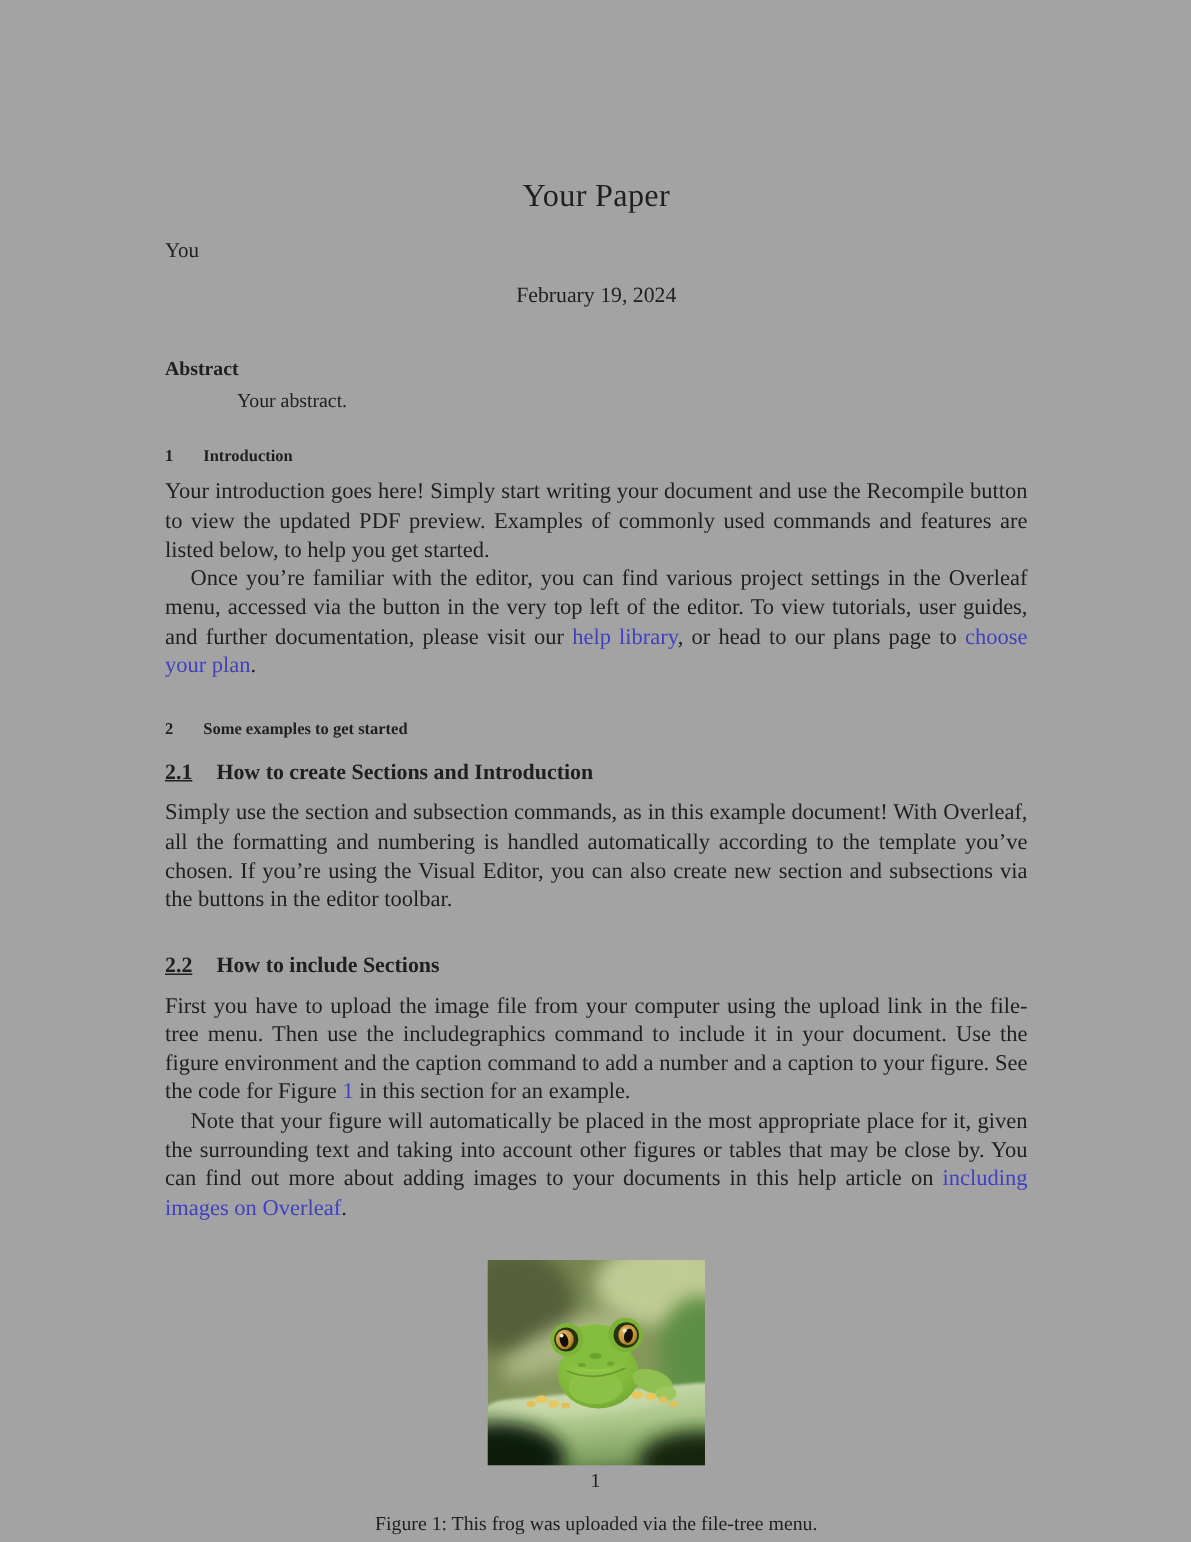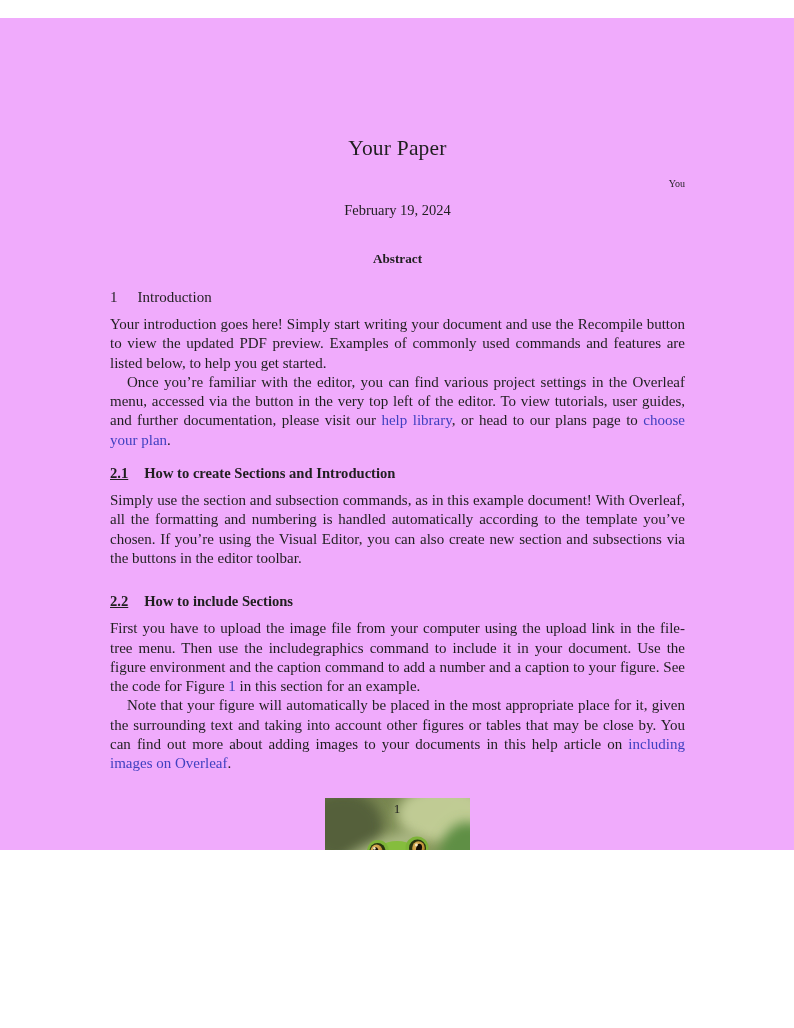--- a/index.html
+++ b/index.html
@@ -1,42 +1,42 @@
 <!DOCTYPE html>
 <html style="--link: #4040c0;"><head>
 <meta charset="utf-8">
 <style>
   :root { --link: #4040c0; --ink: #1f1f1f; }
   * { box-sizing: border-box; margin: 0; padding: 0; }
   html, body { background: #ffffff; }
   .page {
     position: relative;
-    width: 794px; height: 832px;
-    margin: 18px auto;
-    background: #f0abfc;
+    width: 794px; height: 1028px;
+    margin: 0 auto;
+    background: #a3a3a3;
     font-family: "Liberation Serif", "DejaVu Serif", serif;
     color: var(--ink);
     overflow: hidden;
   }
   .content { margin: 0 109px 0 110px; width: 575px; }
 
   .title {
     margin-top: 118px;
     text-align: center;
     font-size: 21.5px;
     font-weight: 400;
     letter-spacing: 0.2px;
   }
-  .author { margin-top: 17px; text-align: right; font-size: 10px; }
+  .author { margin-top: 17px; text-align: left; font-size: 14px; }
   .date   { margin-top: 13px; text-align: center; font-size: 14.5px; }
 
-  .abstract-head { margin-top: 32px; text-align: center; font-size: 13.2px; font-weight: 700; }
+  .abstract-head { margin-top: 32px; text-align: left; font-size: 13.2px; font-weight: 700; }
   .abstract-body { margin-top: 3px; padding: 0 48px; font-size: 13.2px; line-height: 19.3px; }
 
-  h2.sec { margin-top: 22px; font-size: 15px; font-weight: 400; }
+  h2.sec { margin-top: 22px; font-size: 11px; font-weight: 700; }
   h2.sec .num { display: inline-block; margin-right: 20px; }
   h3.subsec { margin-top: 15px; font-size: 14.6px; font-weight: 700; }
   h3.subsec .num { display: inline-block; margin-right: 16px; text-decoration: underline; }
 
   p.body {
     margin-top: 9px;
     font-size: 15px;
     line-height: 19.3px;
     text-align: justify;
   }
@@ -65,27 +65,29 @@
 <body>
 
 <div class="page">
   <div class="content">
 
     <h1 class="title">Your Paper</h1>
     <div class="author">You</div>
     <div class="date">February 19, 2024</div>
 
     <div class="abstract-head">Abstract</div>
+    <p class="abstract-body">Your abstract.</p>
 
     <h2 class="sec"><span class="num">1</span><span>Introduction</span></h2>
 
     <p class="body">Your introduction goes here! Simply start writing your document and use the Recompile button to view the updated PDF preview. Examples of commonly used commands and features are listed below, to help you get started.</p>
 
     <p class="body follow"><span>Once you’re familiar with the editor, you can find various project settings in the Overleaf menu, accessed via the button in the very top left of the editor. To view tutorials, user guides, and further documentation, please visit our </span><a class="doclink">help library</a><span>, or head to our plans page to </span><a class="doclink">choose your plan</a><span>.</span></p>
 
+    <h2 class="sec second"><span class="num">2</span><span>Some examples to get started</span></h2>
 
     <h3 class="subsec"><span class="num">2.1</span><span>How to create Sections and Introduction</span></h3>
 
     <p class="body">Simply use the section and subsection commands, as in this example document! With Overleaf, all the formatting and numbering is handled automatically according to the template you’ve chosen. If you’re using the Visual Editor, you can also create new section and subsections via the buttons in the editor toolbar.</p>
 
     <h3 class="subsec gap"><span class="num">2.2</span><span>How to include Sections</span></h3>
 
     <p class="body"><span>First you have to upload the image file from your computer using the upload link in the file-tree menu. Then use the includegraphics command to include it in your document. Use the figure environment and the caption command to add a number and a caption to your figure. See the code for Figure </span><a class="doclink">1</a><span> in this section for an example.</span></p>
 
     <p class="body follow"><span>Note that your figure will automatically be placed in the most appropriate place for it, given the surrounding text and taking into account other figures or tables that may be close by. You can find out more about adding images to your documents in this help article on </span><a class="doclink">including images on Overleaf</a><span>.</span></p>

